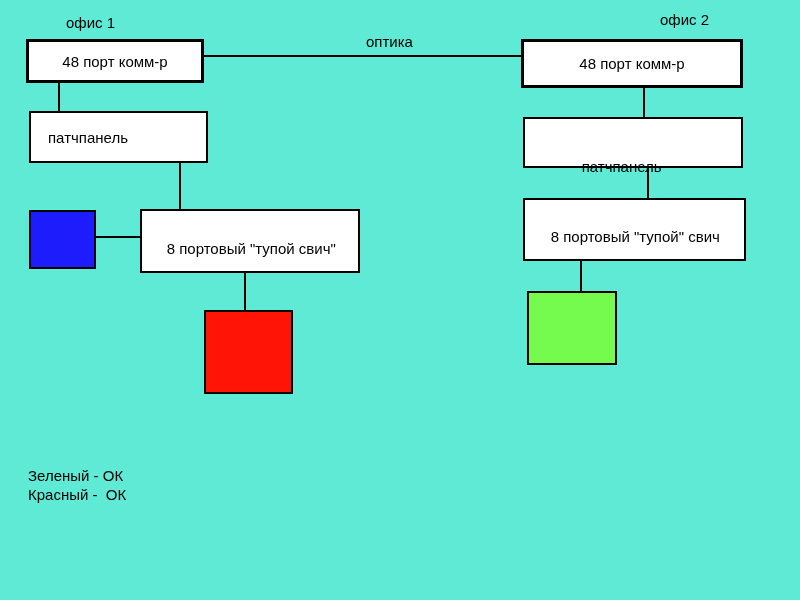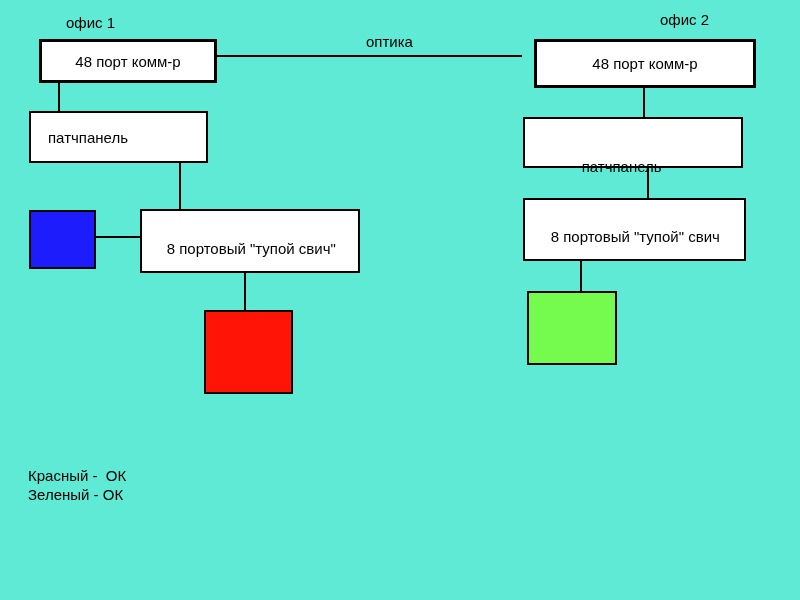--- a/index.html
+++ b/index.html
@@ -22,21 +22,21 @@
     white-space: pre;
     line-height: 19px;
   }
   .node {
     position: absolute;
     background: #ffffff;
     border: 2px solid #000000;
     box-sizing: border-box;
     white-space: pre;
   }
-  .node.thick { border-width: 3px; margin-left: 13px; }
+  .node.thick { border-width: 3px; }
   .node.center {
     display: flex;
     align-items: center;
     justify-content: center;
   }
   .node.vcenter {
     display: flex;
     align-items: center;
     justify-content: flex-start;
   }
@@ -92,17 +92,17 @@
   </div>
   <div class="node" style="left:523px; top:117px; width:220px; height:51px; padding:22px 0 0 40px;">
     <span>патчпанель</span>
   </div>
   <div class="node" style="left:523px; top:198px; width:223px; height:63px; padding:11px 0 0 9px;">
     <span>8 портовый "тупой" свич</span>
   </div>
   <div class="sq" style="left: 527px; top: 291px; width: 90px; height: 74px; background-color: rgb(116, 251, 77);"></div>
 
   <div id="legend">
+    <div>Зеленый - ОК</div>
     <div>Красный -  ОК</div>
-    <div>Зеленый - ОК</div>
   </div>
 
 </div>
 
 </body></html>

